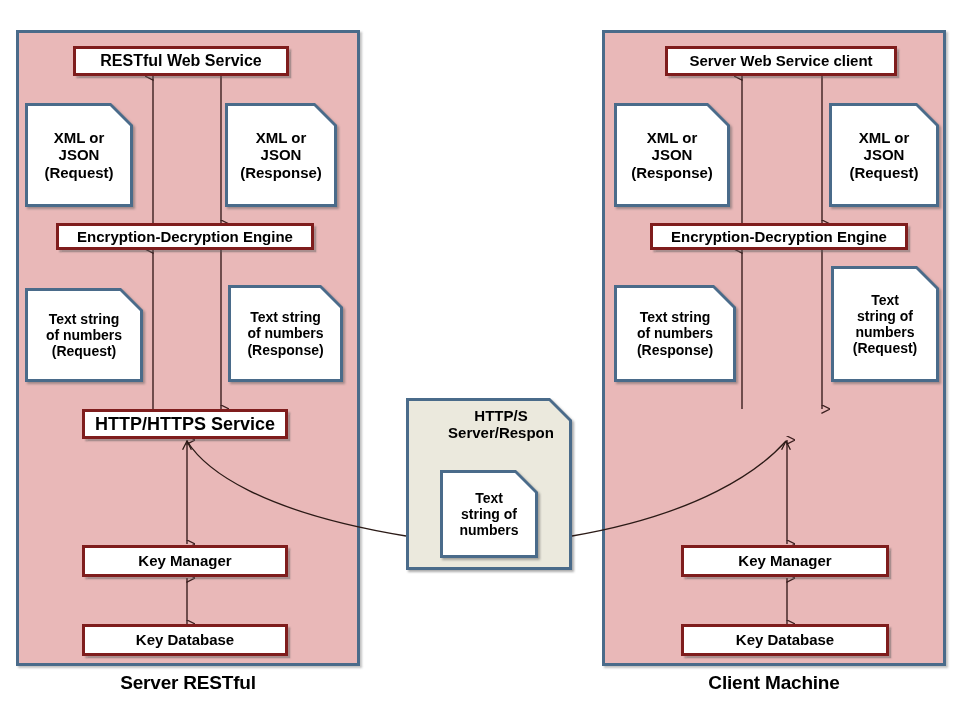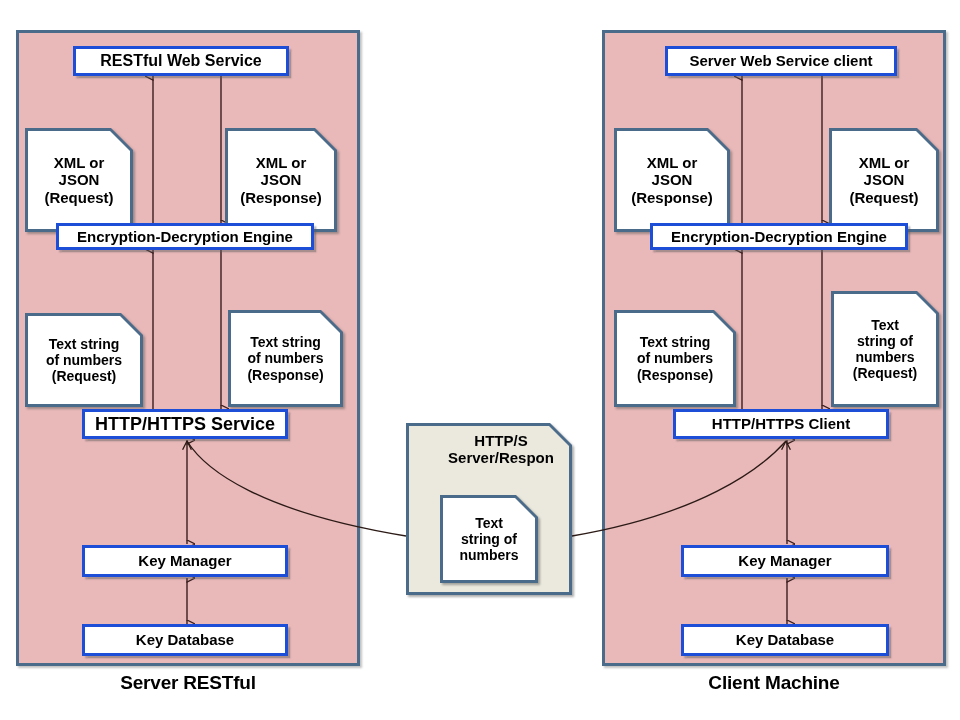--- a/index.html
+++ b/index.html
@@ -25,38 +25,37 @@
     font-size:19px;
     color:#000;
     letter-spacing:-.2px;
     white-space:nowrap;
   }
 
   
   .box{
     position:absolute;
     background:#ffffff;
-    border:3px solid #1d4ed8;
+    border:3px solid #7f1d1d;
     box-sizing:border-box;
     display:flex;align-items:center;justify-content:center;
     text-align:center;
     font-weight:bold;
     color:#000;
     box-shadow:2.5px 2.5px 1.5px rgba(90,90,90,.45);
     z-index:6;
   }
   .box span{display:block;line-height:1.05;}
 
   
   .note{
     position:absolute;
     box-sizing:border-box;
     z-index:6;
     filter:drop-shadow(2.5px 2.5px 1.2px rgba(90,90,90,.5));
-    margin-top:25px;
   }
   .note .note-bg{
     position:absolute;inset:0;
     background:#4A6B8A;
     clip-path:polygon(0 0, calc(100% - 22px) 0, 100% 22px, 100% 100%, 0 100%);
   }
   .note .note-fill{
     position:absolute;left:3px;top:3px;right:3px;bottom:3px;
     background:#ffffff;
     clip-path:polygon(0 0, calc(100% - 20px) 0, 100% 20px, 100% 100%, 0 100%);
@@ -225,23 +224,20 @@
     <div class="note-bg"></div>
     <div class="note-fill"></div>
     <div class="note-text" style="font-size:14px;">
       <span>Text</span>
       <span>string of</span>
       <span>numbers</span>
       <span>(Request)</span>
     </div>
   </div>
 
-  <div class="box" style="left:673px;top:409px;width:216px;height:30px;font-size:15px;">
-    <span>HTTP/HTTPS Client</span>
-  </div>
 
   <div class="box" style="left:681px;top:545px;width:208px;height:32px;font-size:15px;">
     <span>Key Manager</span>
   </div>
 
   <div class="box" style="left:681px;top:624px;width:208px;height:32px;font-size:15px;">
     <span>Key Database</span>
   </div>
 
   <div class="panel-label" style="left:602px;top:672px;width:344px;">Client Machine</div>

